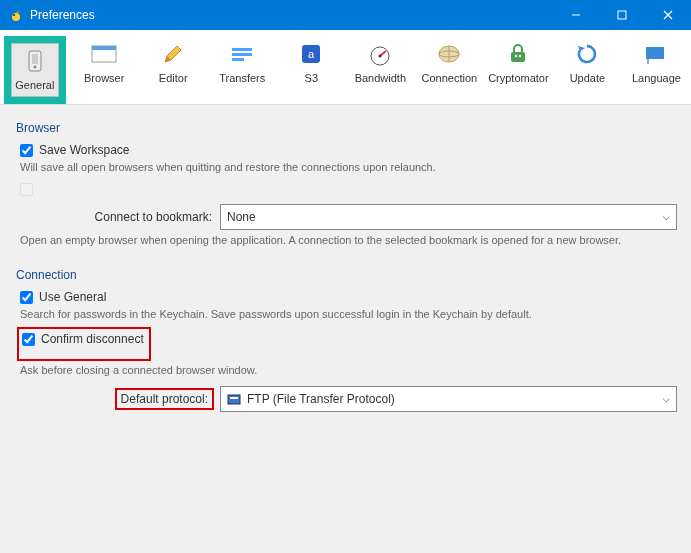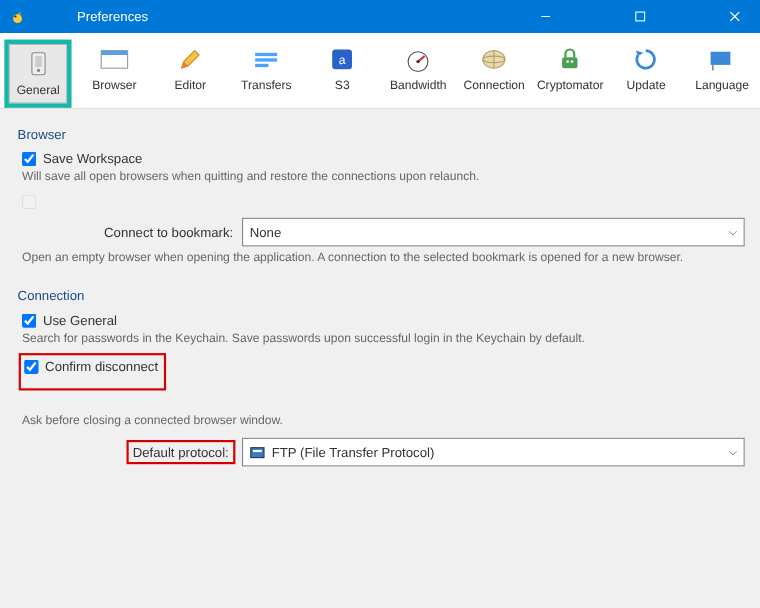--- a/index.html
+++ b/index.html
@@ -11,21 +11,20 @@
   height: 553px;
   overflow: hidden;
 }
 .titlebar {
   background: #0078d7;
   color: #fff;
   height: 30px;
   display: flex;
   align-items: center;
   padding-left: 8px;
-  gap: 40px;
 }
 .titlebar .app-icon {
   width: 16px; height: 16px; margin-right: 6px;
 }
 .titlebar .title { font-size: 12px; flex: 1; }
 .tb-btn { width: 46px; height: 30px; display:flex; align-items:center; justify-content:center; color:#fff; }
 .toolbar {
   background: #fff;
   border-bottom: 1px solid #ddd;
   display: flex;
@@ -74,21 +73,21 @@
   display: flex;
   align-items: center;
   padding: 12px 6px;
   justify-content: space-between;
   font-size: 12px;
 }
 .select .caret { font-size: 10px; color: #555; }
 .select .proto-icon { width:14px; height:14px; margin-right:6px; display:inline-flex; align-items:center; justify-content:center; }
 .select .sval { display:flex; align-items:center; }
 .highlight-tool {
-  border: 4px solid #14b8a6;
+  border: 7px solid #14b8a6;
   border-radius: 0;
   background: #e8e8e8;
   box-shadow: inset 0 0 0 1px #bbb;
 }
 </style>
 </head>
 <body>
 
 <div class="titlebar">
   <span class="app-icon">
@@ -250,21 +249,21 @@
         <span>Use General</span>
       </label>
       <div class="desc">Search for passwords in the Keychain. Save passwords upon successful login in the Keychain by default.</div>
 
       <div style="display:inline-block;" class="red-box2">
         <label class="chk" style="margin-bottom:10px; padding:2px 4px 2px 2px;">
           <input type="checkbox" checked="" style="">
           <span>Confirm disconnect</span>
         </label>
       </div>
-      <div class="desc" style="margin-top:24px;">Ask before closing a connected browser window.</div>
+      <div class="desc" style="margin-top:6px;">Ask before closing a connected browser window.</div>
 
       <div class="form-row">
         <div class="form-label" style="text-align:right;">
           <span class="red-box3" style="padding:2px 4px; display:inline-block;">Default protocol:</span>
         </div>
         <div class="select">
           <span class="sval">
             <span class="proto-icon">
               <svg width="14" height="14">
                   <rect x="1" y="3" width="12" height="9" fill="#3a78c8" stroke="#235"></rect>

